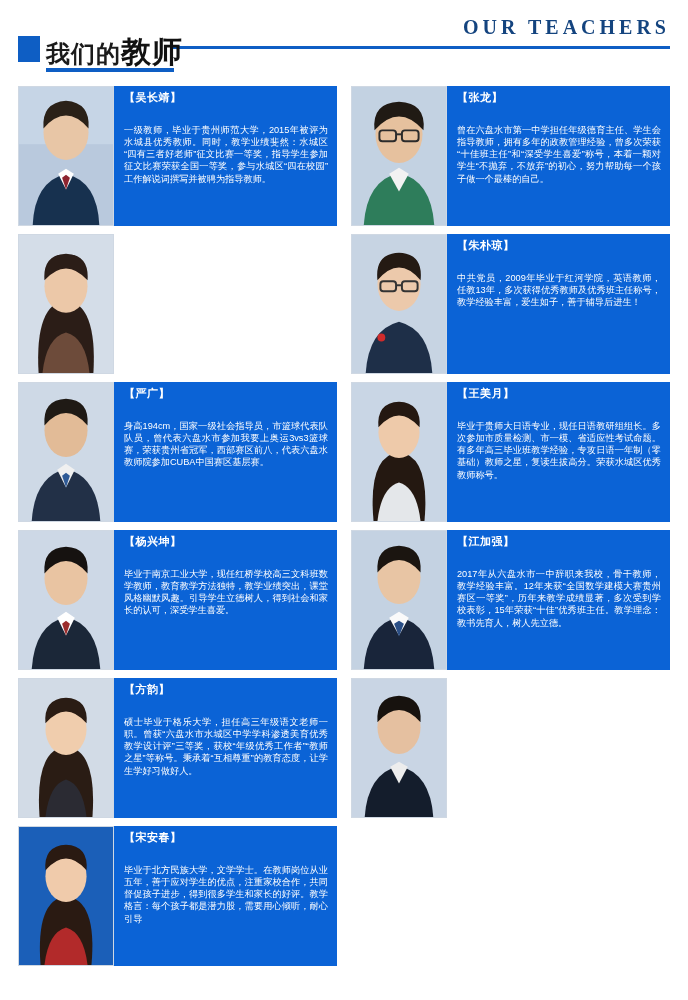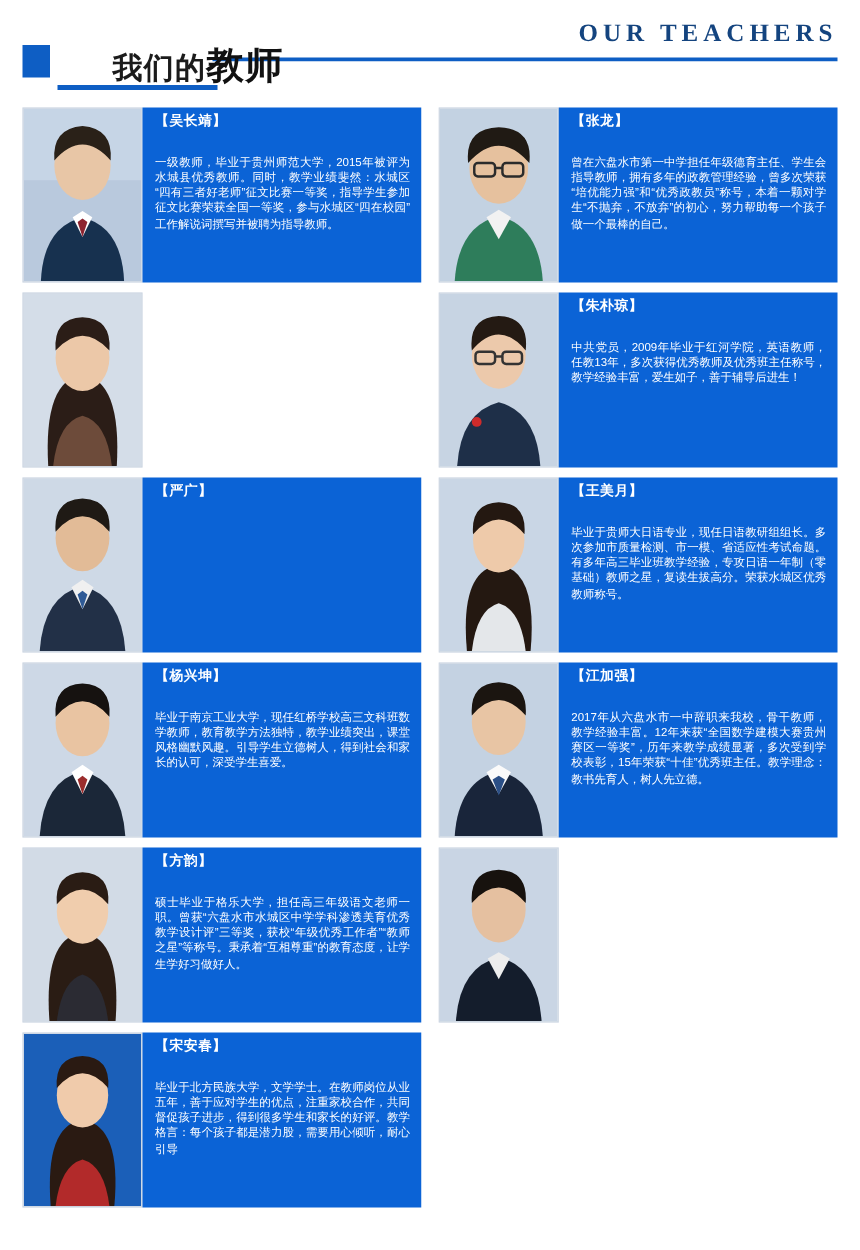--- a/index.html
+++ b/index.html
@@ -52,21 +52,20 @@
   }
   .hdr-cn {
     position: absolute;
     left: 46px;
     top: 32px;
     font-size: 24px;
     font-weight: 700;
     color: #1b1b1b;
     letter-spacing: 1px;
     white-space: nowrap;
-    margin-left: 44px;
   }
   .hdr-cn .big {
     font-size: 30px;
     color: #111;
     font-weight: 800;
   }
   .hdr-underline {
     position: absolute;
     left: 46px;
     top: 68px;
@@ -166,21 +165,21 @@
           <path d="M23 44 q25 -28 50 0 q3 -28 -25 -29 q-28 1 -25 29z" fill="#201a14"></path>
           <rect x="28" y="44" width="17" height="11" rx="3" fill="none" stroke="#2b2b2b" stroke-width="2"></rect>
           <rect x="51" y="44" width="17" height="11" rx="3" fill="none" stroke="#2b2b2b" stroke-width="2"></rect>
           <line x1="45" y1="48" x2="51" y2="48" stroke="#2b2b2b" stroke-width="2"></line>
           <path d="M12 140 q3 -45 36 -53 q33 8 36 53z" fill="#2e7d5b"></path>
           <path d="M38 88 l10 18 l10 -18 l-10 -6z" fill="#f2f2f2"></path>
         </svg>
       </div>
       <div class="info">
         <div class="name">【张龙】</div>
-        <div class="bio">曾在六盘水市第一中学担任年级德育主任、学生会指导教师，拥有多年的政教管理经验，曾多次荣获“培优能力强”和“优秀政教员”称号，本着一颗对学生“不抛弃，不放弃”的初心，努力帮助每一个孩子做一个最棒的自己。</div>
+        <div class="bio">曾在六盘水市第一中学担任年级德育主任、学生会指导教师，拥有多年的政教管理经验，曾多次荣获“十佳班主任”和“深受学生喜爱”称号，本着一颗对学生“不抛弃，不放弃”的初心，努力帮助每一个孩子做一个最棒的自己。</div>
       </div>
     </div>
 
 
     <div class="card">
       <div class="photo">
         <svg viewBox="0 0 96 140" preserveAspectRatio="none" aria-hidden="true">
           <rect width="96" height="140" fill="#d4dde8"></rect>
           <path d="M20 140 q-4 -70 28 -74 q32 4 28 74z" fill="#2b1d17"></path>
           <ellipse cx="48" cy="52" rx="22" ry="27" fill="#ecc8a8"></ellipse>
@@ -215,20 +214,21 @@
           <rect width="96" height="140" fill="#ced9e6"></rect>
           <ellipse cx="48" cy="48" rx="22" ry="27" fill="#e2bb97"></ellipse>
           <path d="M26 43 q22 -25 44 0 q2 -26 -22 -27 q-24 1 -22 27z" fill="#1f1a15"></path>
           <path d="M13 140 q3 -45 35 -53 q32 8 35 53z" fill="#223047"></path>
           <path d="M39 88 l9 18 l9 -18 l-9 -6z" fill="#f0f0f0"></path>
           <path d="M44 94 l4 12 l4 -12 l-4 -3z" fill="#2f5a96"></path>
         </svg>
       </div>
       <div class="info">
         <div class="name">【严广】</div>
+        <div class="bio">身高194cm，国家一级社会指导员，市篮球代表队队员，曾代表六盘水市参加我要上奥运3vs3篮球赛，荣获贵州省冠军，西部赛区前八，代表六盘水教师院参加CUBA中国赛区基层赛。</div>
       </div>
     </div>
 
     <div class="card">
       <div class="photo">
         <svg viewBox="0 0 96 140" preserveAspectRatio="none" aria-hidden="true">
           <rect width="96" height="140" fill="#c9d6e5"></rect>
           <path d="M22 140 q-6 -66 26 -70 q32 4 26 70z" fill="#241811"></path>
           <ellipse cx="48" cy="50" rx="21" ry="26" fill="#eecaaa"></ellipse>
           <path d="M27 45 q21 -24 42 0 q2 -25 -21 -26 q-23 1 -21 26z" fill="#241811"></path>

